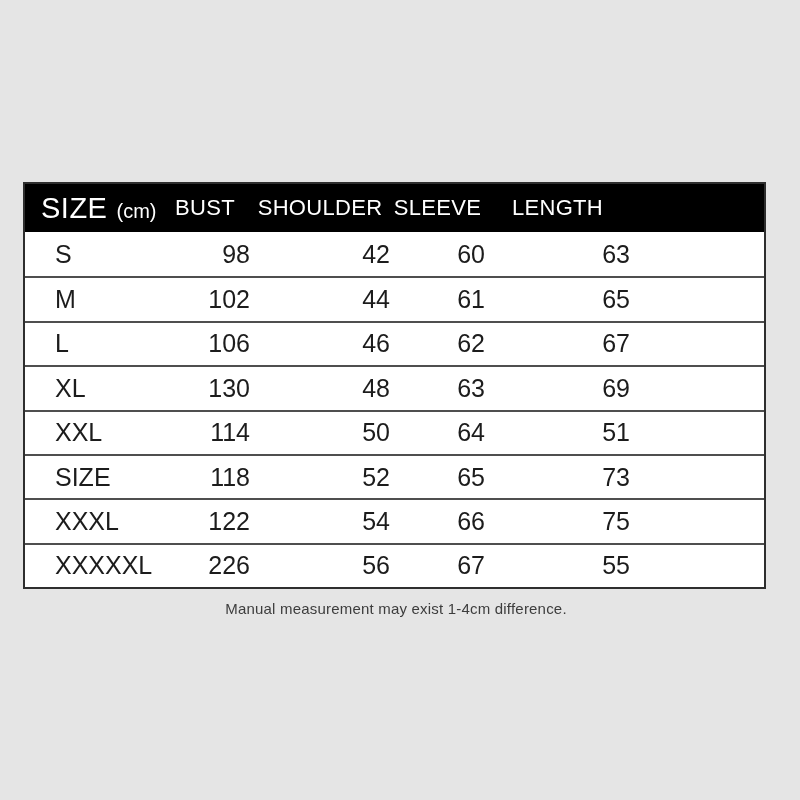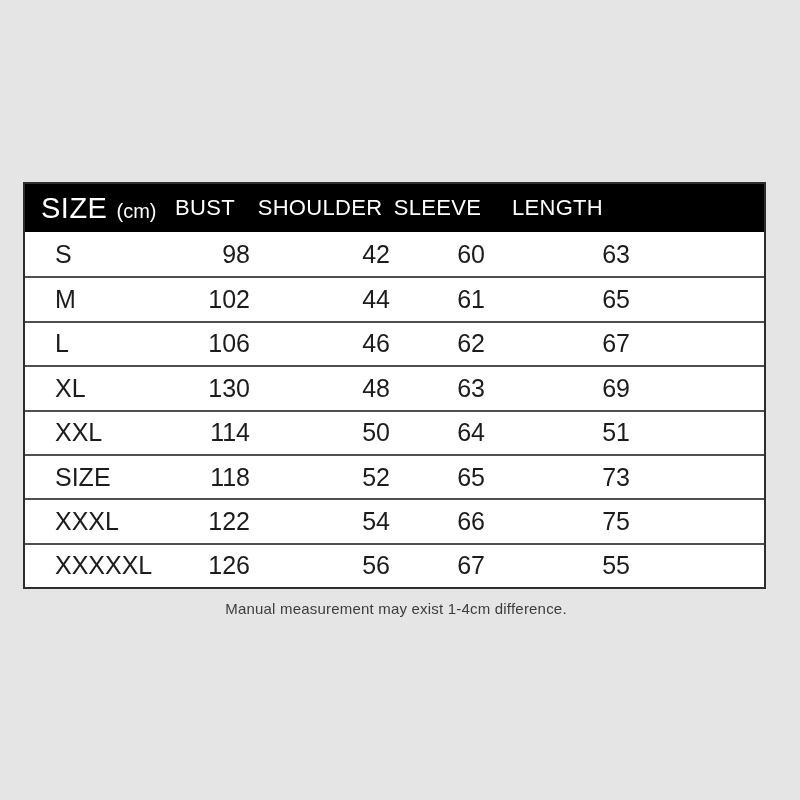--- a/index.html
+++ b/index.html
@@ -160,21 +160,21 @@
       <div class="cell-label">XXXL</div>
       <div class="cell-num">122</div>
       <div class="cell-num">54</div>
       <div class="cell-num">66</div>
       <div class="cell-num">75</div>
       <div></div>
     </div>
 
     <div class="row data-row">
       <div class="cell-label">XXXXXL</div>
-      <div class="cell-num">126</div>
+      <div class="cell-num">226</div>
       <div class="cell-num">56</div>
       <div class="cell-num">67</div>
       <div class="cell-num">55</div>
       <div></div>
     </div>
 
   </div>
 
   <div class="note">Manual measurement may exist 1-4cm difference.</div>
 

